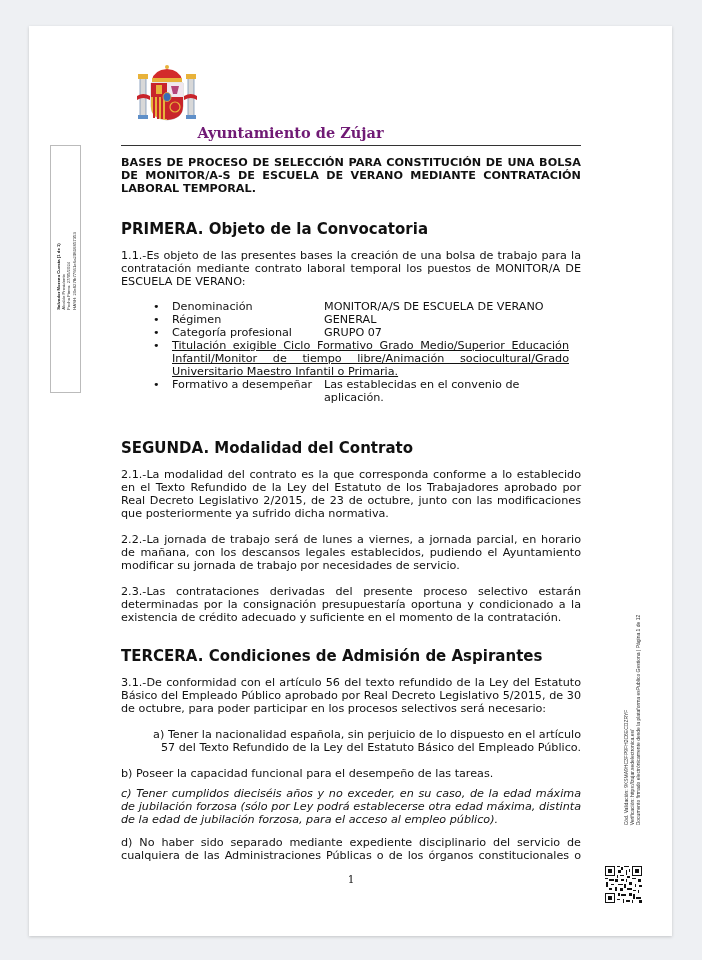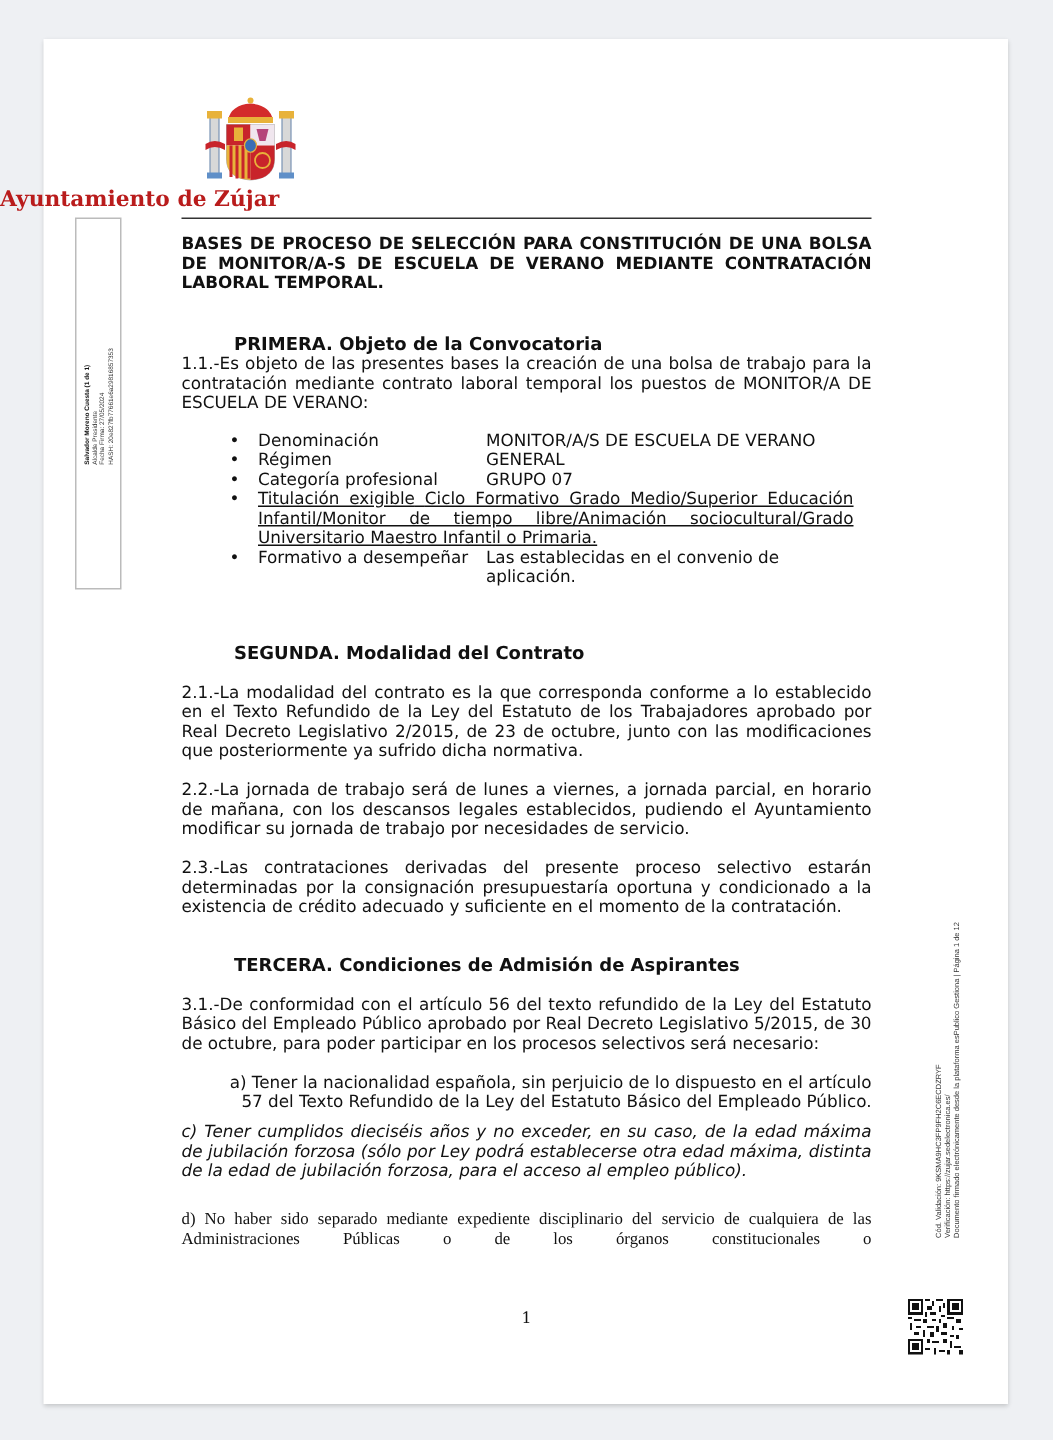--- a/index.html
+++ b/index.html
@@ -17,24 +17,24 @@
       width: 643px; height: 910px;
       background: #ffffff;
       box-shadow: 0 1px 3px rgba(0,0,0,0.18);
     }
     .crest {
       position: absolute; left: 136px; top: 64px;
       width: 62px; height: 60px;
     }
     .org-name {
       position: absolute; left: 0; top: 124px; width: 581px;
-      text-align: left;
+      text-align: center;
       font-family: "DejaVu Serif", serif;
       font-weight: bold; font-size: 14.5px;
-      color: #b91c1c;
+      color: #701a75;
     }
     .rule {
       position: absolute; left: 121px; top: 145px; width: 460px;
       height: 0; border-top: 1.5px solid #333;
     }
     .sigbox {
       position: absolute; left: 50px; top: 145px;
       width: 31px; height: 248px;
       border: 1px solid #bbb;
       box-sizing: border-box;
@@ -52,21 +52,21 @@
     .sigtext .b { font-weight: bold; color: #111; }
     .content {
       position: absolute; left: 121px; top: 156px; width: 460px;
       font-size: 11.2px; line-height: 13px;
     }
     .title {
       font-weight: bold; text-align: justify; text-align-last: left;
       font-size: 11.2px; line-height: 13px;
     }
     .h {
-      font-weight: bold; font-size: 12px; margin-left: 35px;
+      font-weight: bold; font-size: 15px;
     }
     p { margin: 0; text-align: justify; }
     .bul { list-style: none; margin: 12px; padding: 0; }
     .bul li { position: relative; padding-left: 39px; display: flex; }
     .bul li::before {
       content: "\2022"; position: absolute; left: 20px; top: 0;
     }
     .bul .k { width: 152px; flex: none; }
     .bul .v { flex: 1; }
     .bul li.wrap { display: block; text-align: justify; text-decoration: underline; }
@@ -134,21 +134,21 @@
     <div>Alcalde Presidente</div>
     <div>Fecha Firma: 27/05/2024</div>
     <div>HASH: 20e827fb77661e6a29816857353</div>
   </div>
 </div>
 
 <div class="content">
   <div class="title">BASES DE PROCESO DE SELECCIÓN PARA CONSTITUCIÓN DE UNA BOLSA DE MONITOR/A-S DE ESCUELA DE VERANO MEDIANTE CONTRATACIÓN LABORAL TEMPORAL.</div>
 
   <div class="h" style="margin-top:28px;">PRIMERA. Objeto de la Convocatoria</div>
-  <p style="">1.1.-Es objeto de las presentes bases la creación de una bolsa de trabajo para la contratación mediante contrato laboral temporal los puestos de MONITOR/A DE ESCUELA DE VERANO:</p>
+  <p style="margin-top:13px;">1.1.-Es objeto de las presentes bases la creación de una bolsa de trabajo para la contratación mediante contrato laboral temporal los puestos de MONITOR/A DE ESCUELA DE VERANO:</p>
 
   <ul class="bul" style="margin-top:12px;">
     <li>
       <span class="k">Denominación</span>
       <span class="v">MONITOR/A/S DE ESCUELA DE VERANO</span>
     </li>
     <li>
       <span class="k">Régimen</span>
       <span class="v">GENERAL</span>
     </li>
@@ -168,22 +168,23 @@
 
   <div class="h" style="margin-top:38px;">SEGUNDA. Modalidad del Contrato</div>
   <p style="margin-top:13px;">2.1.-La modalidad del contrato es la que corresponda conforme a lo establecido en el Texto Refundido de la Ley del Estatuto de los Trabajadores aprobado por Real Decreto Legislativo 2/2015, de 23 de octubre, junto con las modificaciones que posteriormente ya sufrido dicha normativa.</p>
   <p style="margin-top:13px;">2.2.-La jornada de trabajo será de lunes a viernes, a jornada parcial, en horario de mañana, con los descansos legales establecidos, pudiendo el Ayuntamiento modificar su jornada de trabajo por necesidades de servicio.</p>
   <p style="margin-top:13px;">2.3.-Las contrataciones derivadas del presente proceso selectivo estarán determinadas por la consignación presupuestaría oportuna y condicionado a la existencia de crédito adecuado y suficiente en el momento de la contratación.</p>
 
   <div class="h" style="margin-top:26px;">TERCERA. Condiciones de Admisión de Aspirantes</div>
   <p style="margin-top:13px;">3.1.-De conformidad con el artículo 56 del texto refundido de la Ley del Estatuto Básico del Empleado Público aprobado por Real Decreto Legislativo 5/2015, de 30 de octubre, para poder participar en los procesos selectivos será necesario:</p>
   <p style="margin-top:13px; text-align:right;">a) Tener la nacionalidad española, sin perjuicio de lo dispuesto en el artículo</p>
   <p style="text-align:right;">57 del Texto Refundido de la Ley del Estatuto Básico del Empleado Público.</p>
+  <p style="margin-top:13px;">b) Poseer la capacidad funcional para el desempeño de las tareas.</p>
   <p style="margin-top:7px;font-style:italic;">c) Tener cumplidos dieciséis años y no exceder, en su caso, de la edad máxima de jubilación forzosa (sólo por Ley podrá establecerse otra edad máxima, distinta de la edad de jubilación forzosa, para el acceso al empleo público).</p>
-  <p style="margin-top:20px; text-align-last: justify; font-family: Liberation Serif, serif;">d) No haber sido separado mediante expediente disciplinario del servicio de cualquiera de las Administraciones Públicas o de los órganos constitucionales o</p>
+  <p style="margin-top:10px; text-align-last: justify;">d) No haber sido separado mediante expediente disciplinario del servicio de cualquiera de las Administraciones Públicas o de los órganos constitucionales o</p>
 </div>
 
 <div class="pgnum">1</div>
 
 <div class="valtext">
   <div>Cód. Validación: 9KSMA9HC3FP9FH2C6ECDZRYF</div>
   <div>Verificación: https://zujar.sedelectronica.es/</div>
   <div>Documento firmado electrónicamente desde la plataforma esPublico Gestiona | Página 1 de 12</div>
 </div>
 

